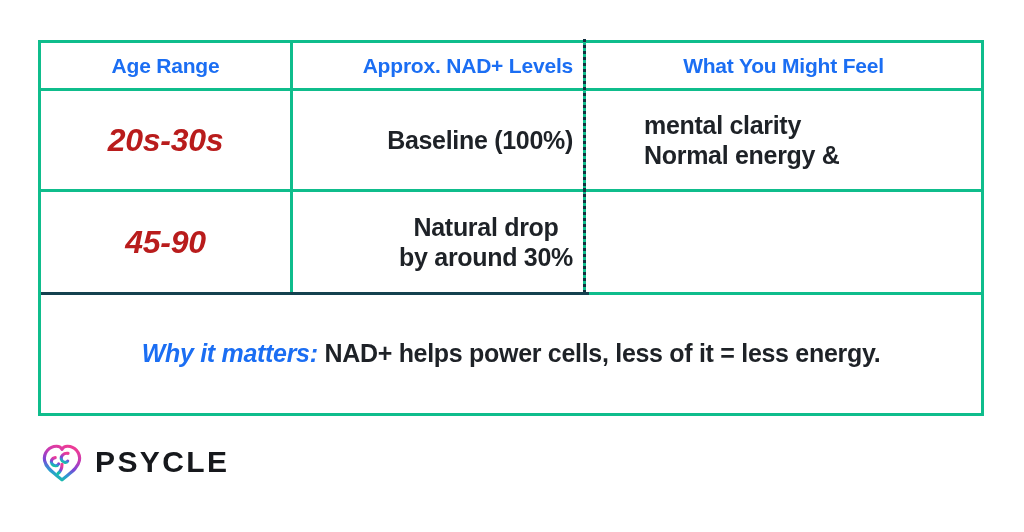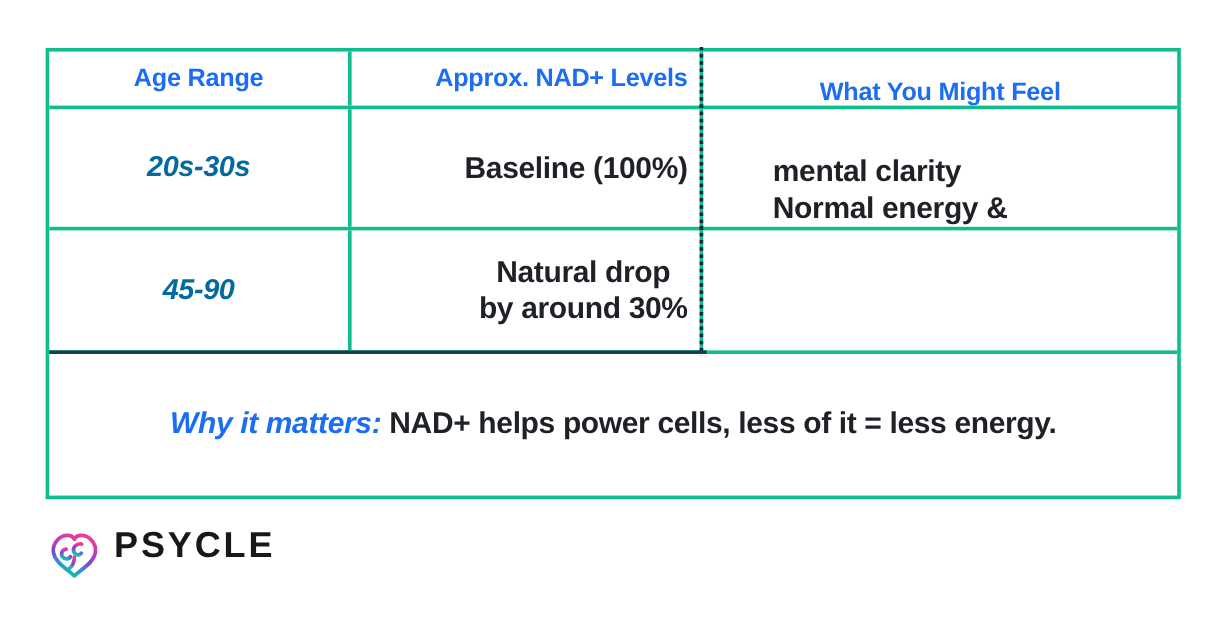--- a/index.html
+++ b/index.html
@@ -87,36 +87,35 @@
     right: -3px;
     width: 3px;
     background-image: linear-gradient(to bottom,
       #14303f 0px, #14303f 3px, transparent 3px, transparent 6px);
     background-size: 3px 6px;
     background-repeat: repeat-y;
     pointer-events: none;
   }
   .col-3 {
     flex: 1 1 auto;
-    align-items: flex-end;
   }
 
   
   .hdr-text {
     color: #1B6EF3;
     font-size: 21px;
     font-weight: 700;
     letter-spacing: -0.2px;
     line-height: 1.1;
     white-space: nowrap;
   }
 
   .age-text {
-    color: #0369a1;
-    font-size: 24px;
+    color: #b91c1c;
+    font-size: 32px;
     font-weight: 700;
     font-style: italic;
     letter-spacing: -0.3px;
     line-height: 1.15;
     white-space: nowrap;
   }
 
   .body-text {
     color: #1E2227;
     font-size: 25px;
@@ -167,20 +166,21 @@
     background: #14414f;
     pointer-events: none;
   }
 
   
   #brand {
     position: absolute;
     left: 40px;
     top: 440px;
     display: flex;
+    align-items: center;
     gap: 11px;
   }
   #brand-mark {
     width: 44px;
     height: 44px;
     display: block;
   }
   #brand-word {
     font-size: 30px;
     font-weight: 700;

